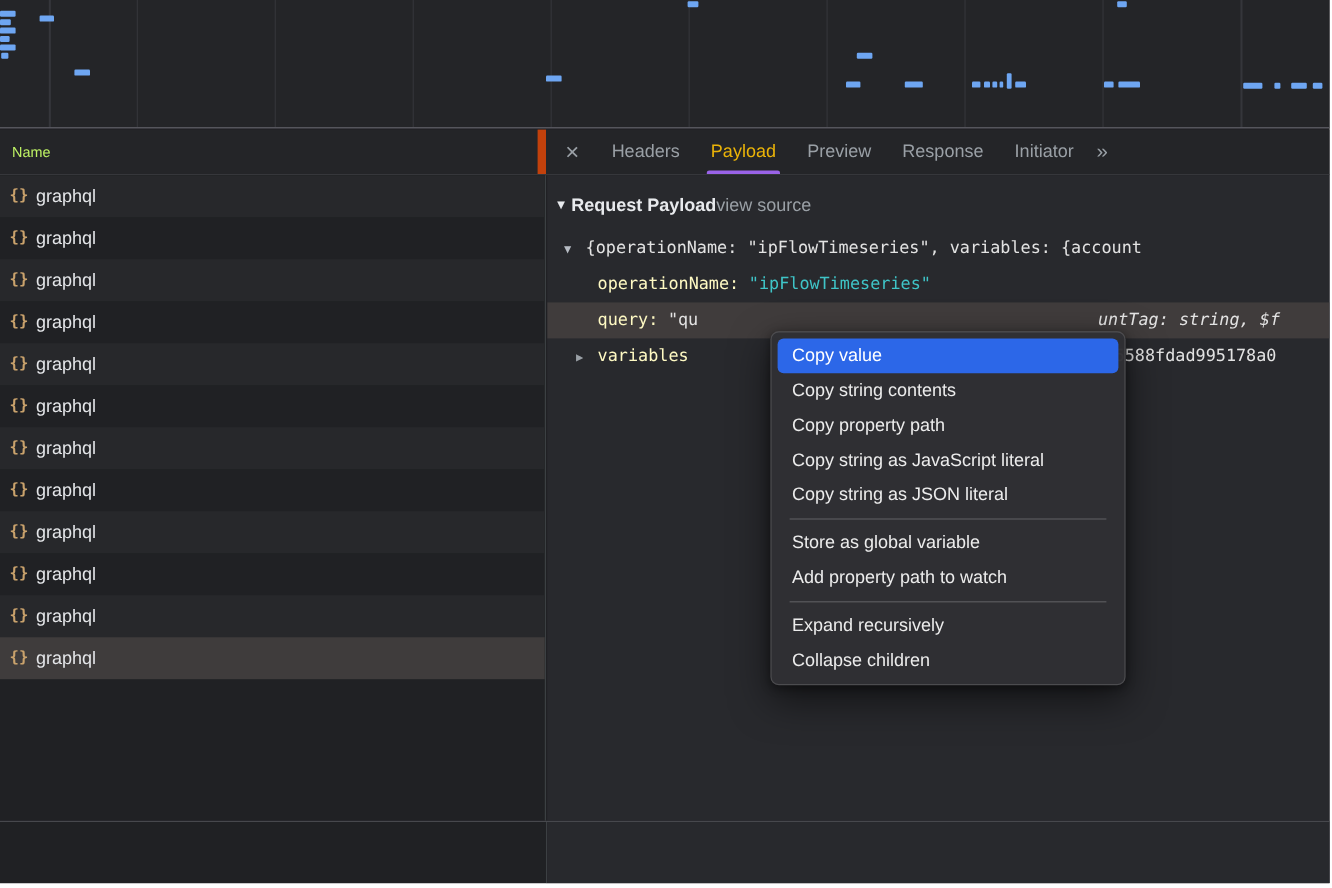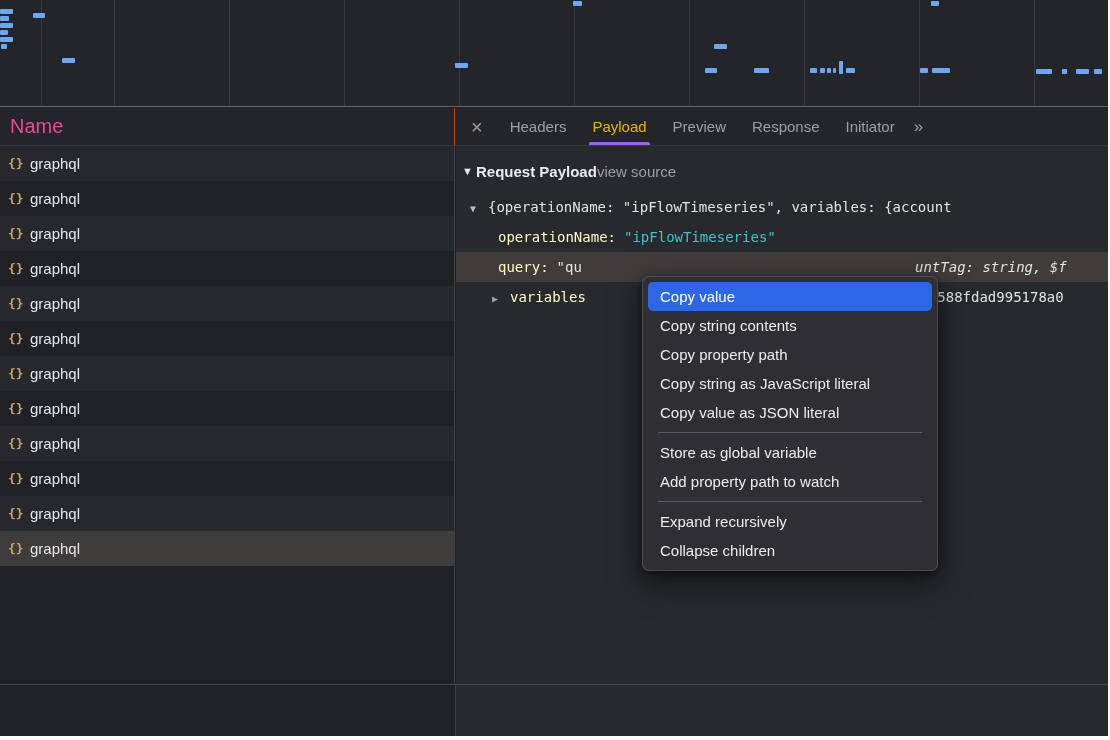--- a/index.html
+++ b/index.html
@@ -13,21 +13,21 @@
     position: absolute; left: 0; top: 0; width: 100%; height: 107px;
     background-color: #242528;
     background-image: repeating-linear-gradient(to right, #35363b 0 1px, transparent 1px 115px);
     background-position: 114px 0;
     border-bottom: 1px solid #62626a;
   }
   .bar { position: absolute; border-radius: 1px; }
 
   
   .hdr { position: absolute; left: 0; top: 108px; width: 100%; height: 38px; display: flex; background: #242528; border-bottom: 1px solid #36373b; }
-  .name-col { width: 455px; border-right: 1px solid #c2410c; display: flex; align-items: center; padding-left: 10px; color: #ec4899; font-size: 20px; }
+  .name-col { width: 455px; border-right: 7px solid #c2410c; display: flex; align-items: center; padding-left: 10px; color: #bef264; font-size: 12px; }
   .tabs { flex: 1; display: flex; align-items: center; color: #9aa0a6; font-size: 15px; overflow: hidden; }
   .close-btn { margin: 0 14px 0 16px; font-size: 20px; line-height: 1; color: #9aa0a6; cursor: pointer; }
   .tab { padding: 0 13px; height: 100%; display: flex; align-items: center; position: relative; cursor: pointer; white-space: nowrap; }
   .tab.active { color: #eab308; }
   .tab.active::after { content: ""; position: absolute; left: 10px; right: 10px; bottom: 0; height: 3px; background: #9a63e8; border-radius: 2px 2px 0 0; }
   .chev { margin-left: 6px; color: #9aa0a6; font-size: 17px; }
 
   
   .list { position: absolute; left: 0; top: 146px; width: 455px; bottom: 52px; border-right: 1px solid #3c4043; background: #202124; overflow: hidden; }
   .row { height: 35px; display: flex; align-items: center; padding-left: 8px; font-size: 15px; color: #e4e6e9; cursor: pointer; }
@@ -42,21 +42,21 @@
   .pl-caret { font-size: 11px; color: #e8eaed; width: 14px; }
   .pl-title { font-weight: bold; font-size: 15px; color: #e8eaed; }
   .view-source { font-size: 15px; color: #9aa0a6; cursor: pointer; }
 
   .tree { font-family: "DejaVu Sans Mono", monospace; font-size: 14px; color: #d5d8dd; margin-top: 6px; }
   .tline { height: 30px; line-height: 30px; white-space: nowrap; overflow: hidden; position: relative; }
   .t-caret { display: inline-block; width: 18px; font-size: 10px; color: #b7bcc4; }
   .t-caret.closed { color: #9aa0a6; }
   .pl1 { padding-left: 14px; }
   .pl2 { padding-left: 42px; }
-  .pl2c { padding-left: 36px; }
+  .pl2c { padding-left: 24px; }
   .key { color: #fef9c3; }
   .sp { display: inline-block; width: 8px; }
   .str { color: #3fc4c7; }
   .plain { color: #e3e3e3; }
   .tline.hl-row { background: #403c3c; }
   .frag { position: absolute; color: #e3e3e3; }
   .frag.q { left: 459px; font-style: italic; }
   .frag.v { left: 456px; }
 
   
@@ -203,21 +203,21 @@
 
   <div class="footer">
     <div class="fright"></div>
   </div>
 
   <div class="menu">
     <div class="mi hl">Copy value</div>
     <div class="mi">Copy string contents</div>
     <div class="mi">Copy property path</div>
     <div class="mi">Copy string as JavaScript literal</div>
-    <div class="mi">Copy value as JSON literal</div>
+    <div class="mi">Copy string as JSON literal</div>
     <div class="msep"></div>
     <div class="mi">Store as global variable</div>
     <div class="mi">Add property path to watch</div>
     <div class="msep"></div>
     <div class="mi">Expand recursively</div>
     <div class="mi">Collapse children</div>
   </div>
 
 </div>
 

